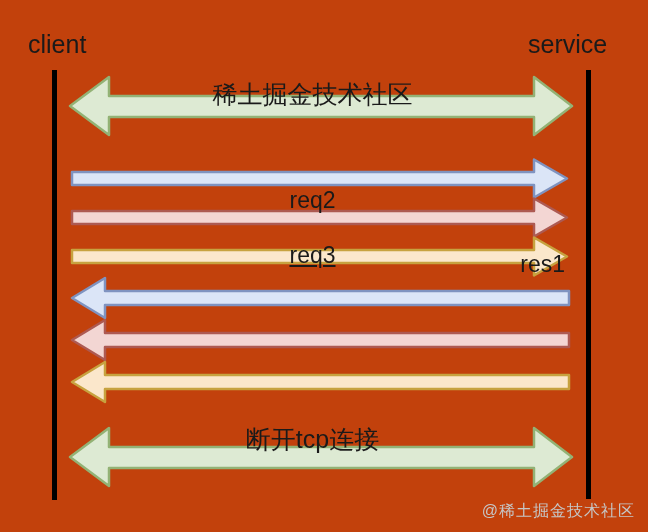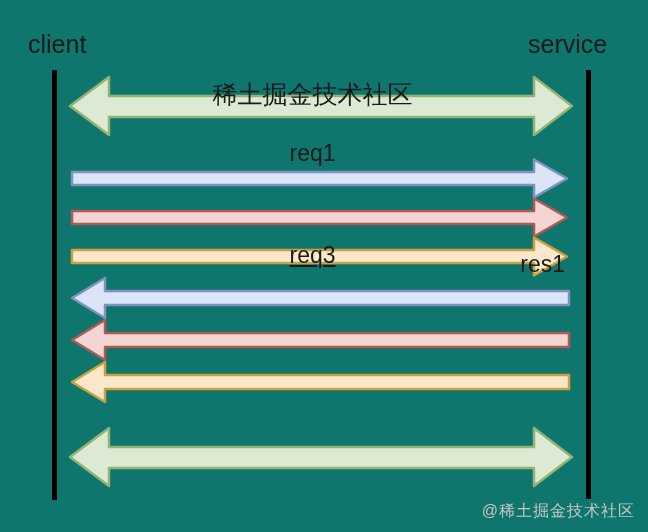--- a/index.html
+++ b/index.html
@@ -4,21 +4,21 @@
 <style>
   html, body { margin: 0; padding: 0; }
   body {
     font-family: "Liberation Sans", "DejaVu Sans", sans-serif;
     background: #ffffff;
   }
   .stage {
     position: relative;
     width: 648px;
     height: 532px;
-    background: #0f766e;
+    background: #c2410c;
     overflow: hidden;
   }
   .actor-label {
     position: absolute;
     top: 30px;
     font-size: 25px;
     color: #1a1a1a;
     white-space: nowrap;
   }
   .actor-client { left: 28px; }
@@ -73,27 +73,27 @@
       <polygon points="2,31 41,2 41,21 466,21 466,2 504,31 466,60 466,42 41,42 41,60" stroke-width="2.5" stroke-linejoin="round" fill="#ddead3" stroke="#93b275"></polygon>
     </svg>
   </div>
   <div class="lbl lbl-cn" style="top:78px;">稀土掘金技术社区</div>
 
   <div class="arrow" style="left:70px; top:157px;">
     <svg width="500" height="43" viewBox="0 0 500 43">
       <polygon points="2,15 464,15 464,2.5 497,21.5 464,40.5 464,28 2,28" stroke-width="2.5" stroke-linejoin="round" fill="#dbe5f7" stroke="#7f93c0"></polygon>
     </svg>
   </div>
-  <div class="lbl" style="top:140px;">req1</div>
 
   <div class="arrow" style="left:70px; top:196px;">
     <svg width="500" height="43" viewBox="0 0 500 43">
       <polygon points="2,15 464,15 464,2.5 497,21.5 464,40.5 464,28 2,28" stroke-width="2.5" stroke-linejoin="round" fill="#f3d6d3" stroke="#ad5a52"></polygon>
     </svg>
   </div>
+  <div class="lbl" style="top:187px;">req2</div>
 
   <div class="arrow" style="left:70px; top:235px;">
     <svg width="500" height="43" viewBox="0 0 500 43">
       <polygon points="2,15 464,15 464,2.5 497,21.5 464,40.5 464,28 2,28" stroke-width="2.5" stroke-linejoin="round" fill="#fbe7cb" stroke="#c7a23f"></polygon>
     </svg>
   </div>
   <div class="lbl" style="top:242px;text-decoration:underline;">req3</div>
 
   <div class="arrow" style="left:70px; top:276px;">
     <svg width="501" height="44" viewBox="0 0 501 44">
@@ -112,16 +112,17 @@
     <svg width="501" height="44" viewBox="0 0 501 44">
       <polygon points="2,22 35,2 35,15 499,15 499,29 35,29 35,42" stroke-width="2.5" stroke-linejoin="round" fill="#fbe7cb" stroke="#c7a23f"></polygon>
     </svg>
   </div>
 
   <div class="arrow" style="left:68px; top:426px;">
     <svg width="506" height="62" viewBox="0 0 506 62">
       <polygon points="2,31 41,2 41,21 466,21 466,2 504,31 466,60 466,42 41,42 41,60" stroke-width="2.5" stroke-linejoin="round" fill="#ddead3" stroke="#93b275"></polygon>
     </svg>
   </div>
+  <div class="lbl lbl-cn" style="top:423px;">断开tcp连接</div>
 
   <div class="watermark">@稀土掘金技术社区</div>
 
 </div>
 
 </body></html>

